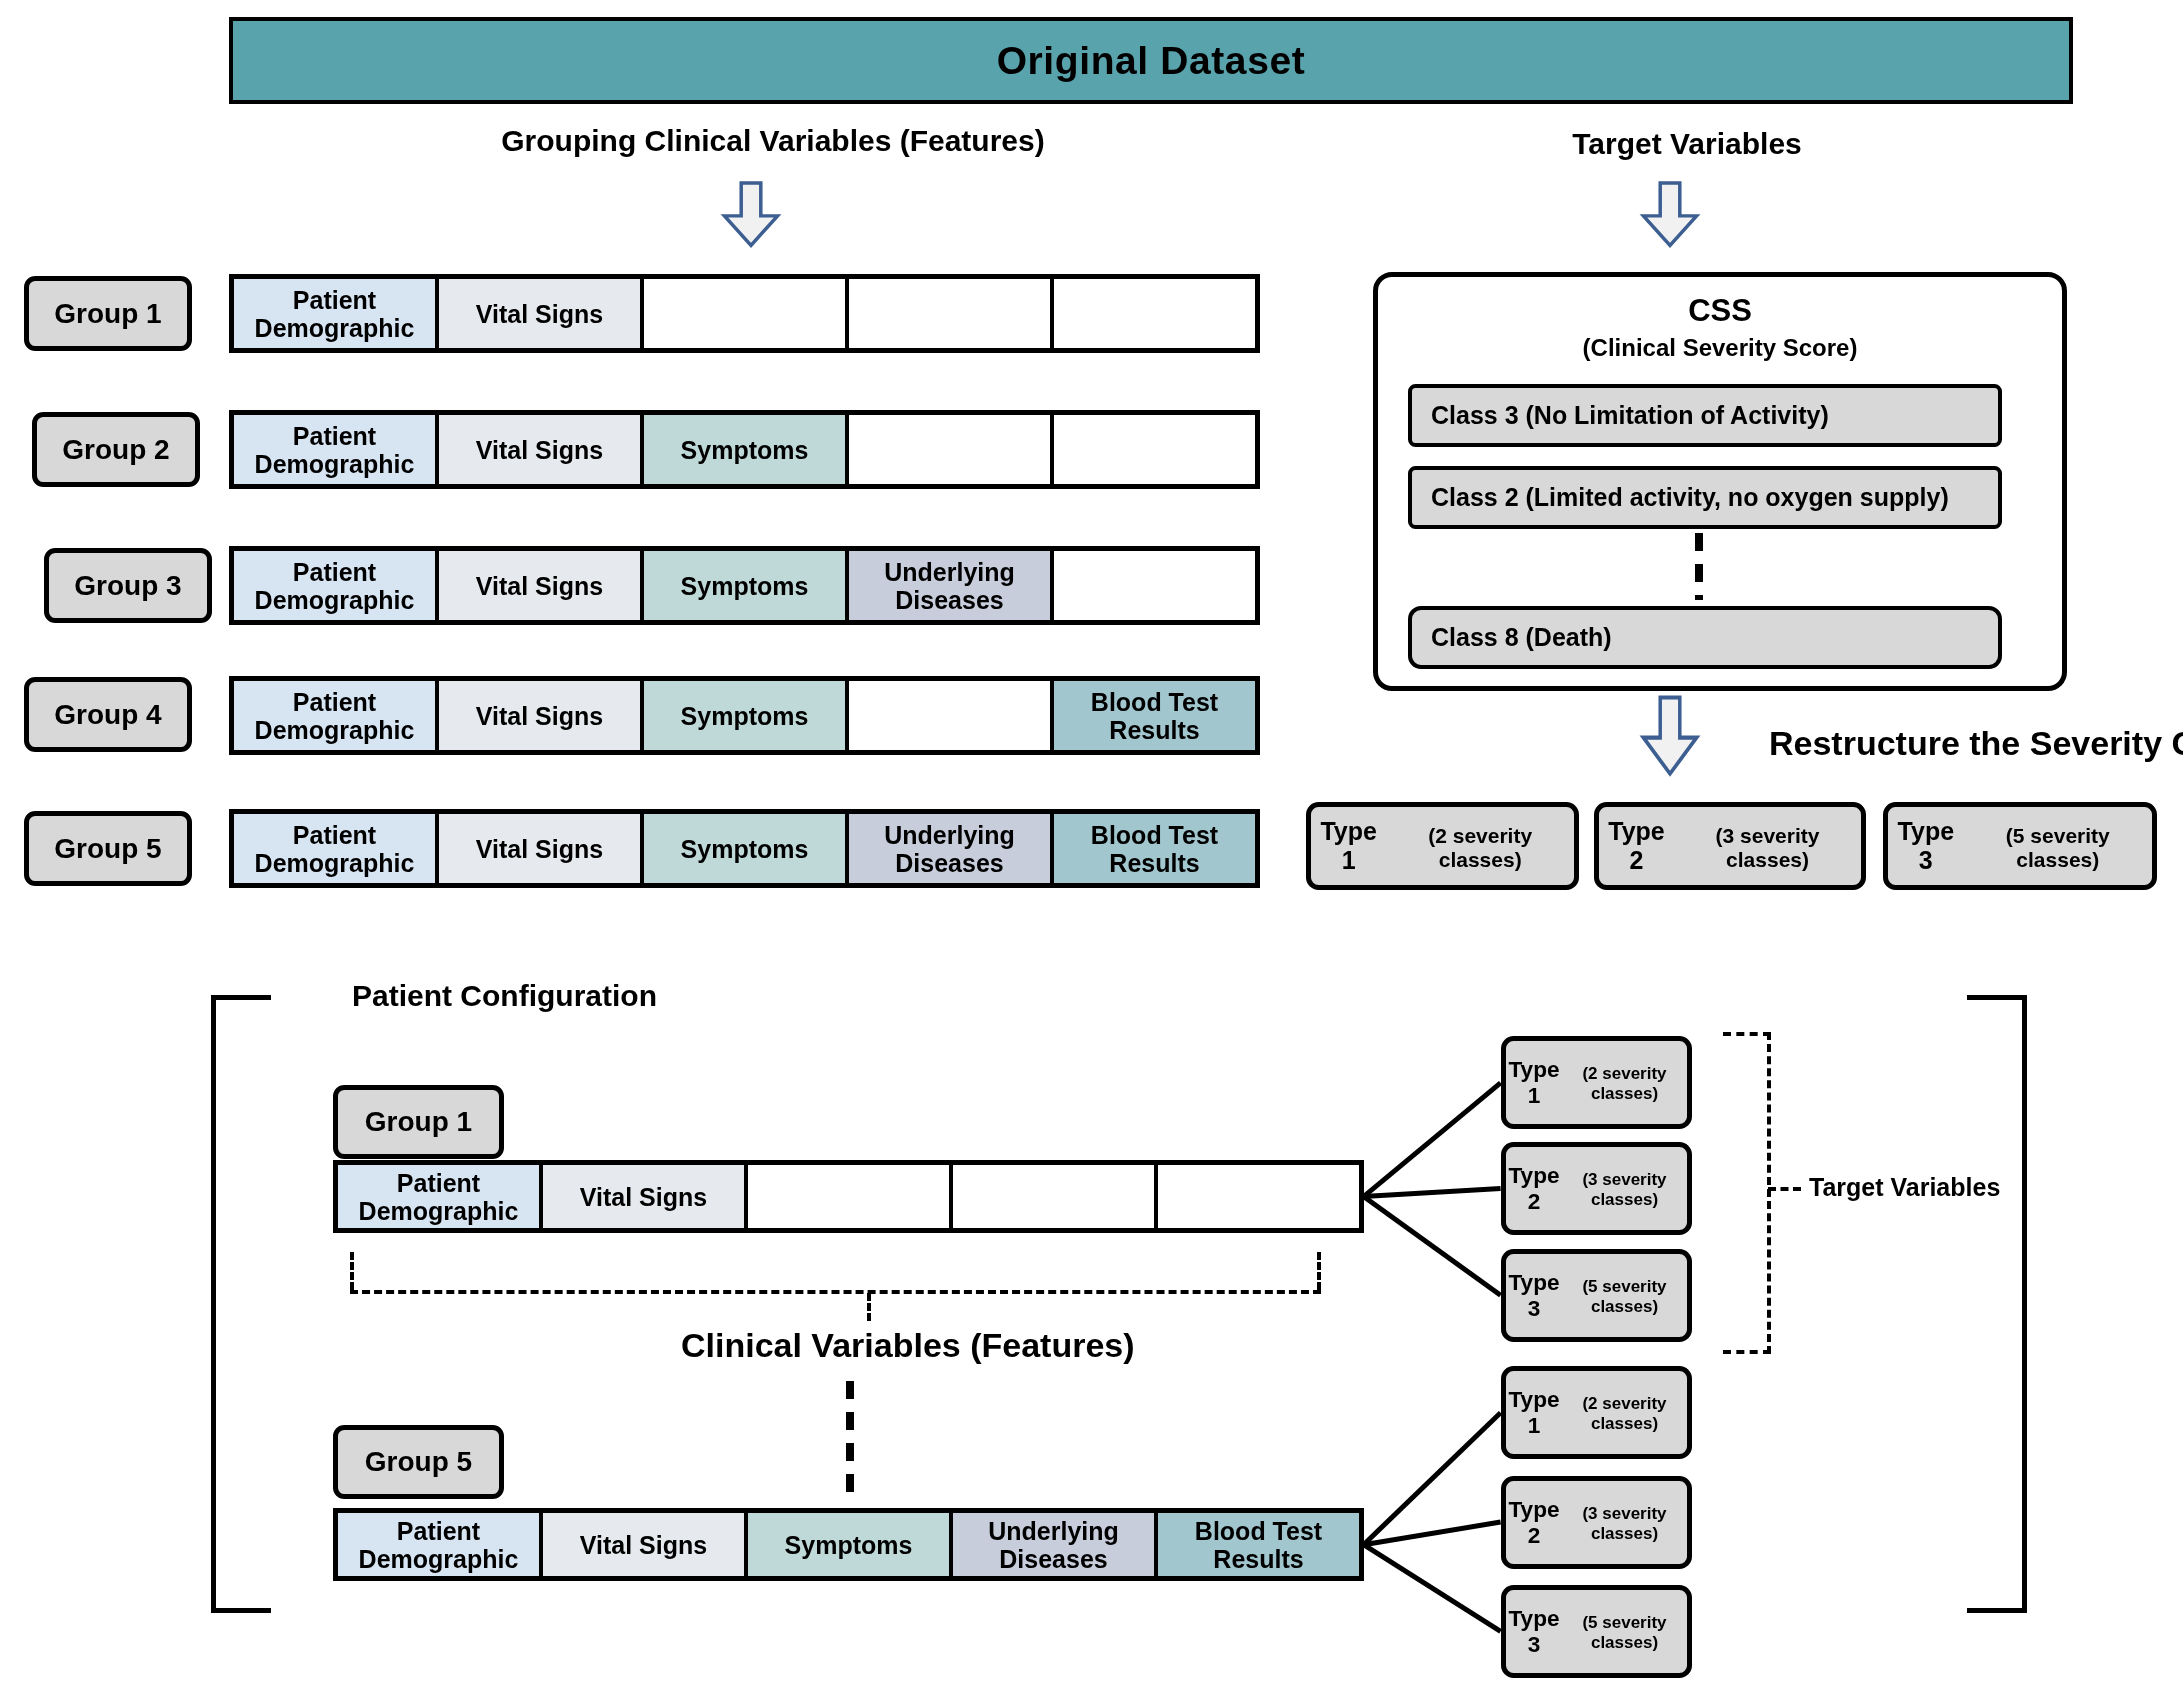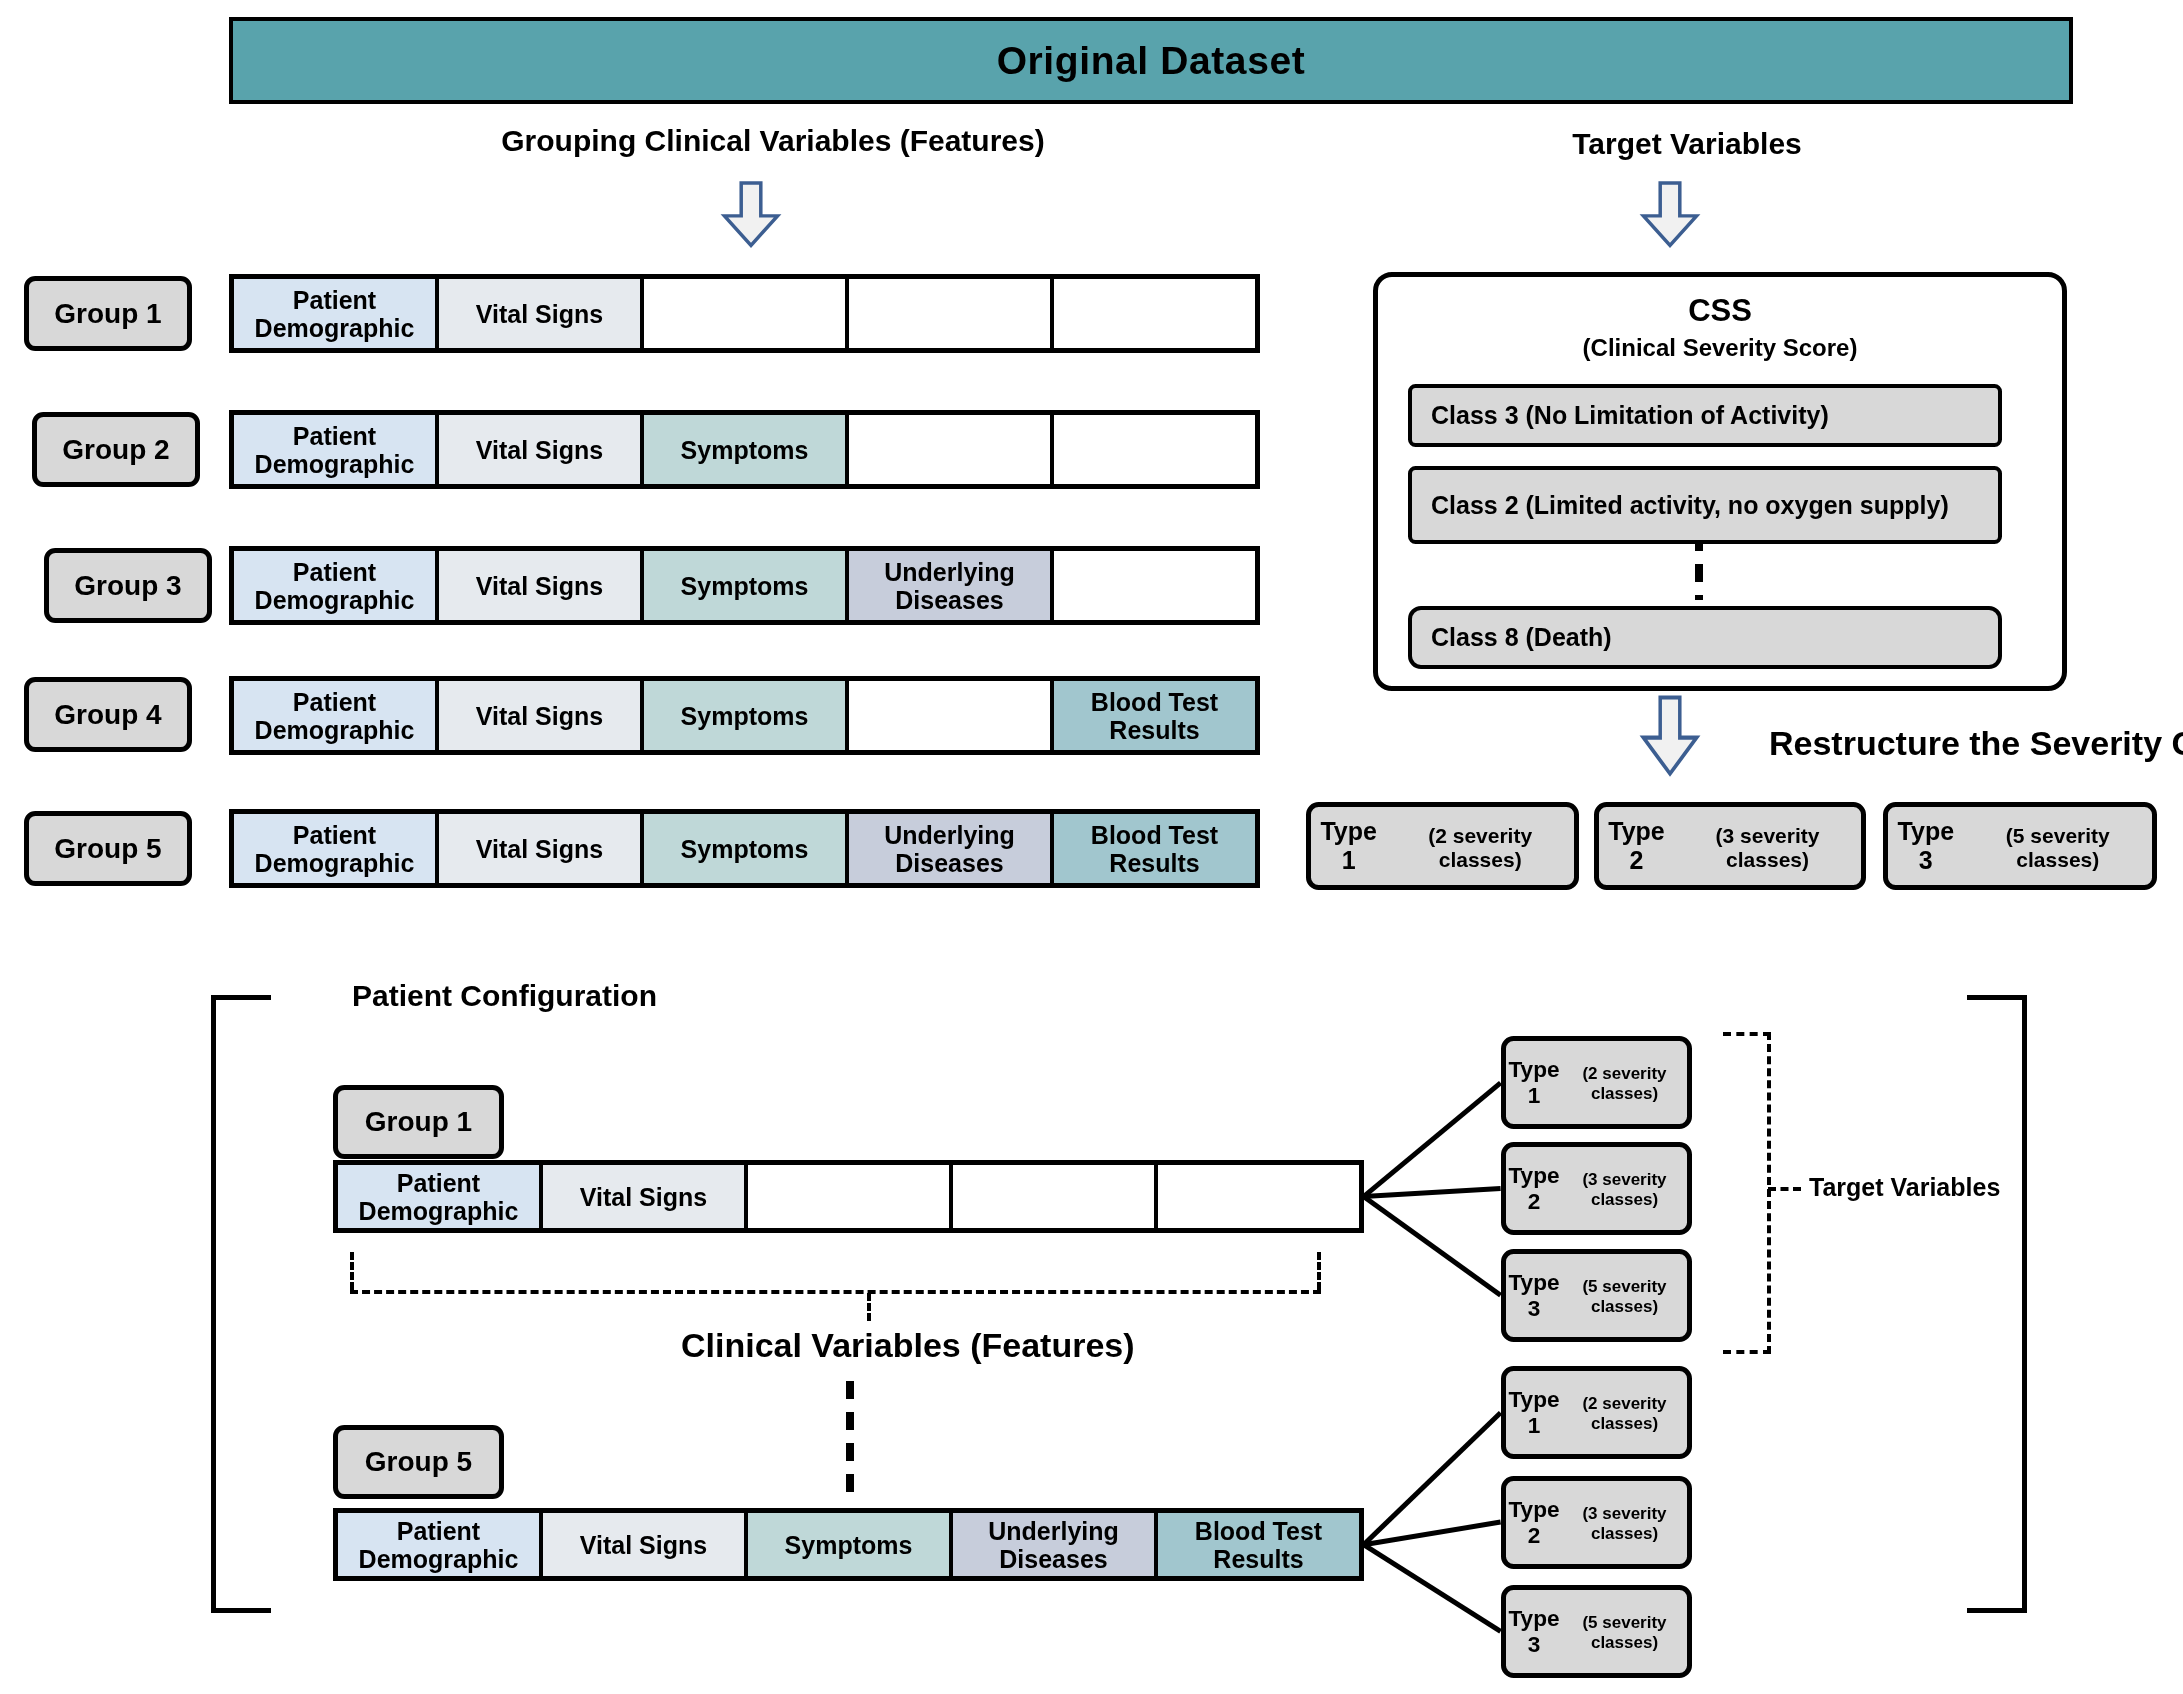--- a/index.html
+++ b/index.html
@@ -73,21 +73,21 @@
       <line x1="2170" y1="2458" x2="2388" y2="2248"></line>
       <line x1="2170" y1="2458" x2="2388" y2="2422"></line>
       <line x1="2170" y1="2458" x2="2388" y2="2596"></line>
     </svg>
 
   <div class="abs panel" style="left:1373px;top:272px;width:694px;height:419px;">
     <div class="panel-title">CSS</div>
     <div class="panel-sub">(Clinical Severity Score)</div>
     <div class="abs vdots" style="left:317px;top:256px;width:8.2px;height:67px;"></div>
   <div class="classbox abs" style="left: 30px; top: 107px; width: 594px; height: 63px;">Class 3 (No Limitation of Activity)</div>
-      <div class="classbox abs" style="left: 30px; top: 189px; width: 594px; height: 78px;">Class 2 (Limited activity, no oxygen supply)</div>
+      <div class="classbox abs" style="left: 30px; top: 189px; width: 594px; height: 63px;">Class 2 (Limited activity, no oxygen supply)</div>
       <div class="classbox abs" style="left: 30px; top: 329px; width: 594px; height: 63px; border-radius: 13px;">Class 8 (Death)</div>
     </div>
 
   <div class="abs lbl42" style="left:1769px;top:724px;">Restructure the Severity Classes</div>
 
   <div class="abs lbl48" style="left:352px;top:979px;">Patient Configuration</div>
 
   <div class="abs bracketL" style="left:211px;top:995px;width:55px;height:608px;"></div>
   <div class="abs bracketR" style="left:1967px;top:995px;width:55px;height:608px;"></div>
 

